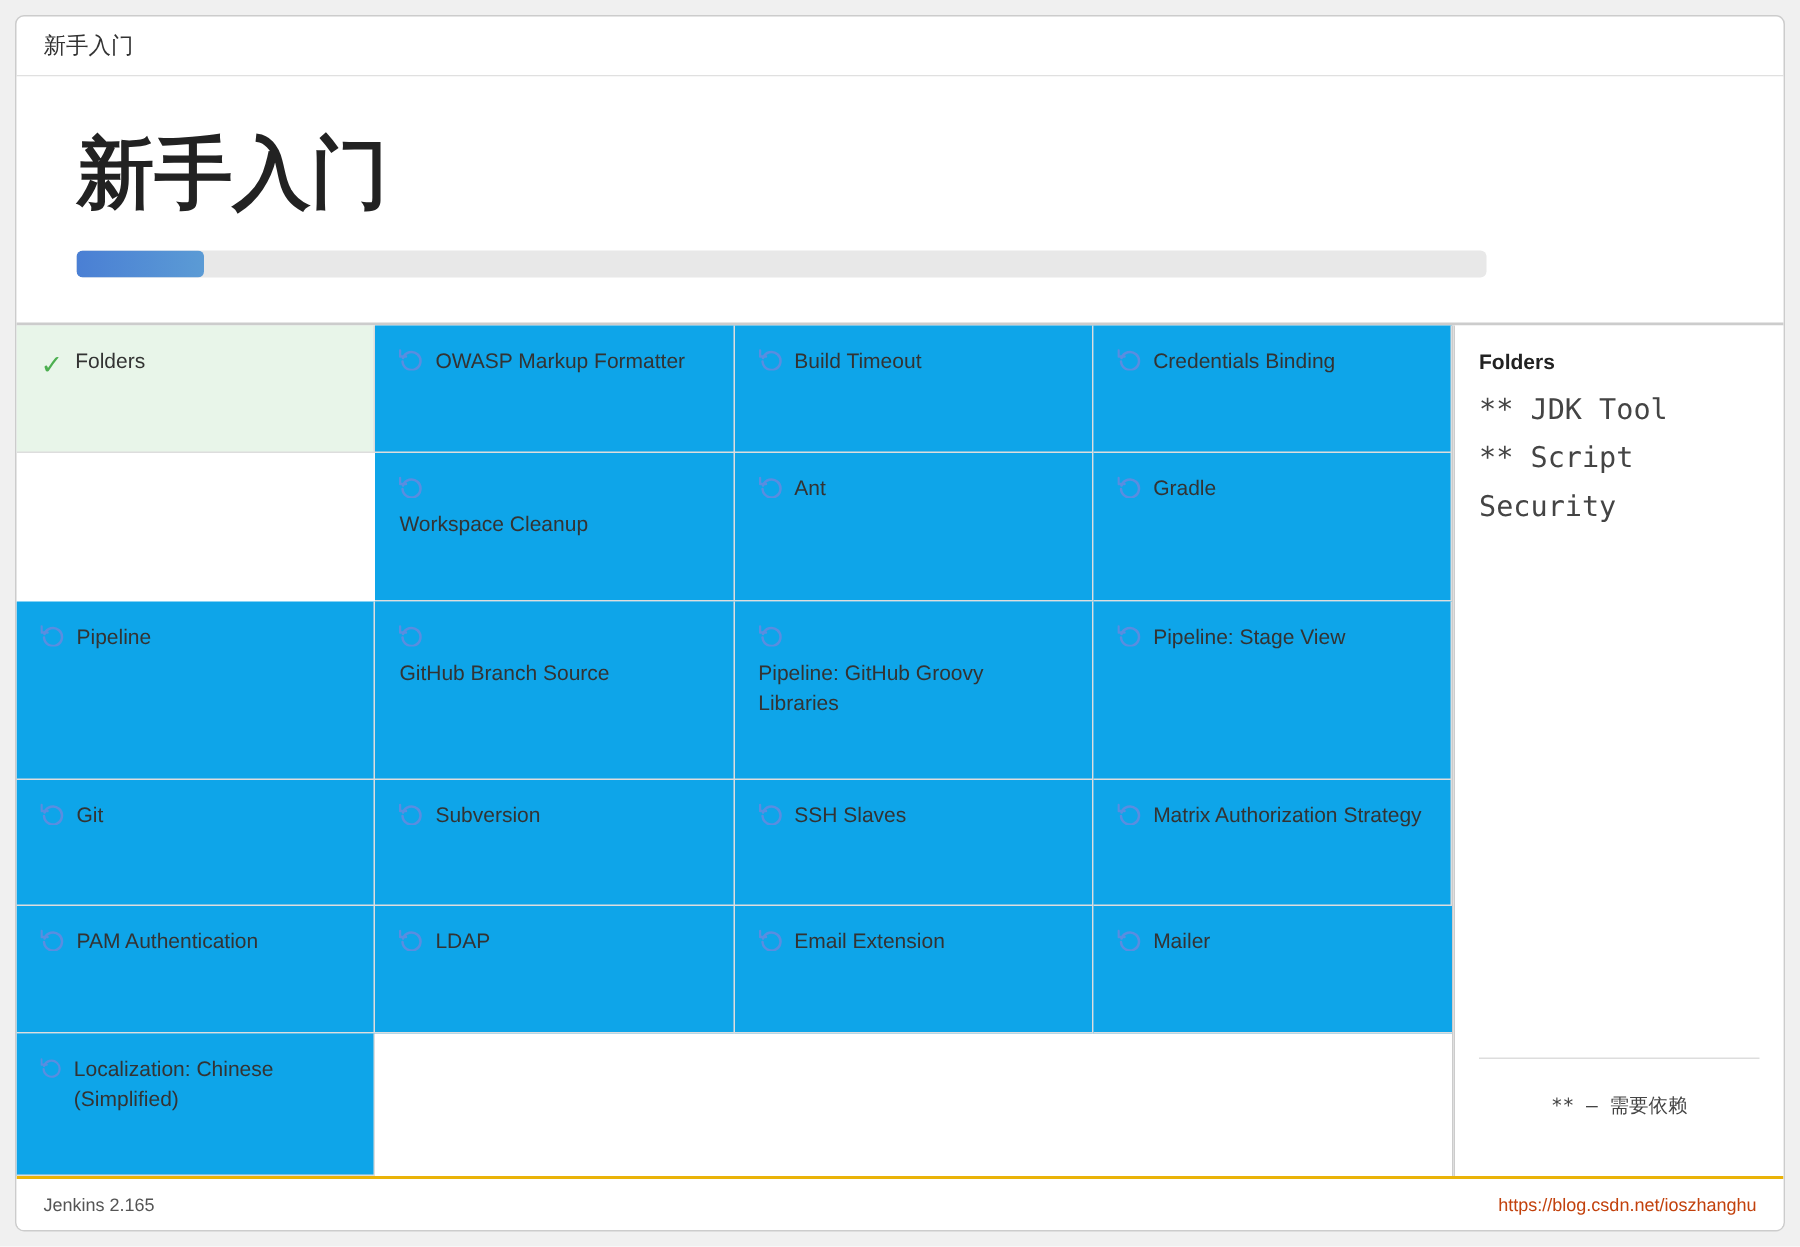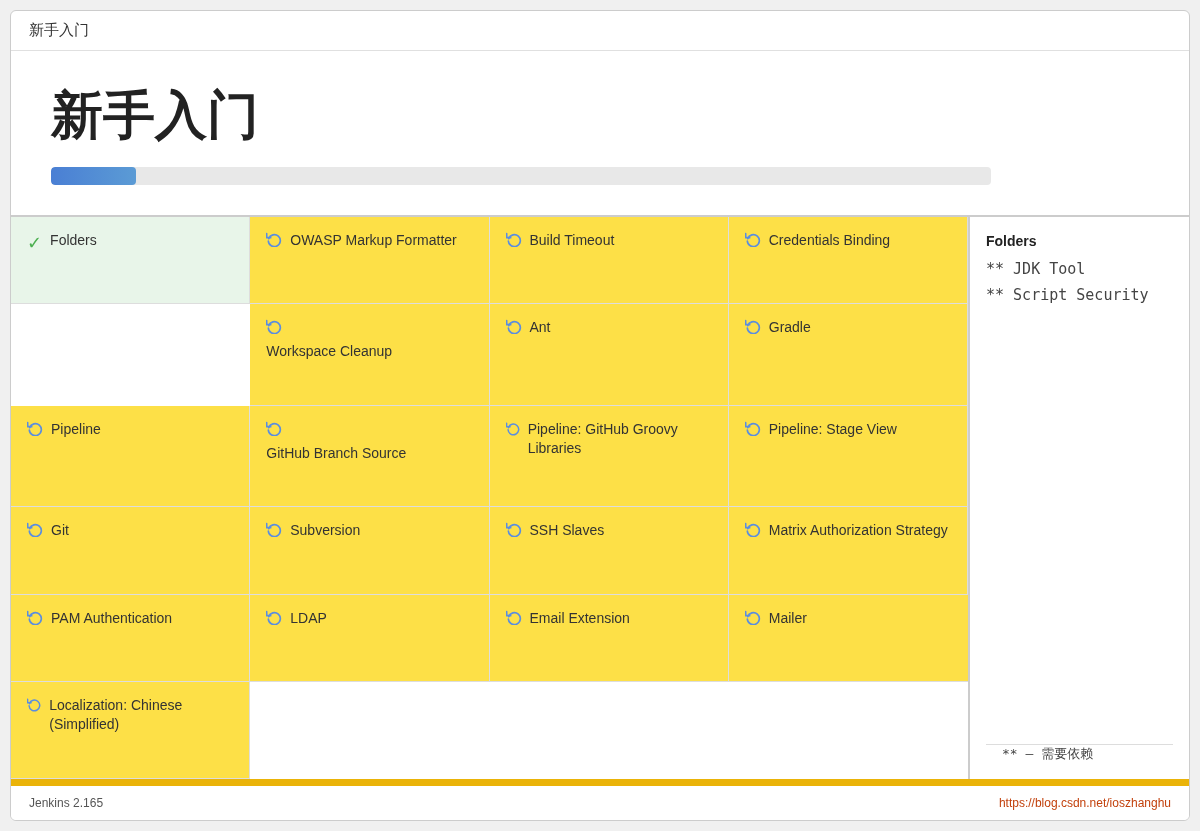--- a/index.html
+++ b/index.html
@@ -68,21 +68,21 @@
       flex: 1;
     }
     .plugin-cell {
       border-bottom: 1px solid #ddd;
       border-right: 1px solid #ddd;
       padding: 14px 16px;
       display: flex;
       align-items: flex-start;
       gap: 8px;
       cursor: pointer;
-      background: #fde047;
+      background: #0ea5e9;
       min-height: 58px;
     }
     .plugin-cell.selected {
       background: #e8f5e9;
     }
     .plugin-cell:last-child {
       border-right: none;
     }
     .plugin-name {
       font-size: 14px;
@@ -103,39 +103,40 @@
       font-size: 13px;
     }
     .sidebar-info-title {
       font-weight: 600;
       font-size: 14px;
       color: #222;
       margin-bottom: 8px;
     }
     .sidebar-info-deps {
       font-family: monospace;
-      font-size: 15px;
+      font-size: 19px;
       color: #444;
       line-height: 1.7;
     }
     .sidebar-footer-note {
       font-family: monospace;
       font-size: 13px;
       color: #444;
-      padding: 0 16px;
+      padding: 22px 16px;
       border-top: 1px solid #ddd;
       margin-top: auto;
+      text-align: center;
     }
     .sidebar-info-wrapper {
       display: flex;
       flex-direction: column;
       height: 100%;
     }
     .footer {
-      border-top: 7px solid #eab308;
+      border-top: 2px solid #eab308;
       padding: 10px 18px;
       display: flex;
       justify-content: space-between;
       background: #fff;
     }
     .footer-left {
       font-size: 12px;
       color: #555;
     }
     .footer-right {
@@ -150,21 +151,21 @@
     .col1-row4 { grid-column: 1; grid-row: 4; padding-left: 16px; }
     .col1-row5 { grid-column: 1; grid-row: 5; }
     .col1-row6 { grid-column: 1; grid-row: 6; }
     .col2-row1 { grid-column: 2; grid-row: 1; }
     .col2-row2 { grid-column: 2; grid-row: 2; flex-direction: column; }
     .col2-row3 { grid-column: 2; grid-row: 3; flex-direction: column; }
     .col2-row4 { grid-column: 2; grid-row: 4; }
     .col2-row5 { grid-column: 2; grid-row: 5; }
     .col3-row1 { grid-column: 3; grid-row: 1; }
     .col3-row2 { grid-column: 3; grid-row: 2; }
-    .col3-row3 { grid-column: 3; grid-row: 3; }
+    .col3-row3 { grid-column: 3; grid-row: 3; flex-direction: column; }
     .col3-row4 { grid-column: 3; grid-row: 4; }
     .col3-row5 { grid-column: 3; grid-row: 5; }
     .col4-row1 { grid-column: 4; grid-row: 1; }
     .col4-row2 { grid-column: 4; grid-row: 2; }
     .col4-row3 { grid-column: 4; grid-row: 3; }
     .col4-row4 { grid-column: 4; grid-row: 4; }
     .col4-row5 { grid-column: 4; grid-row: 5; }
     .refresh-svg {
       width: 16px;
       height: 16px;

